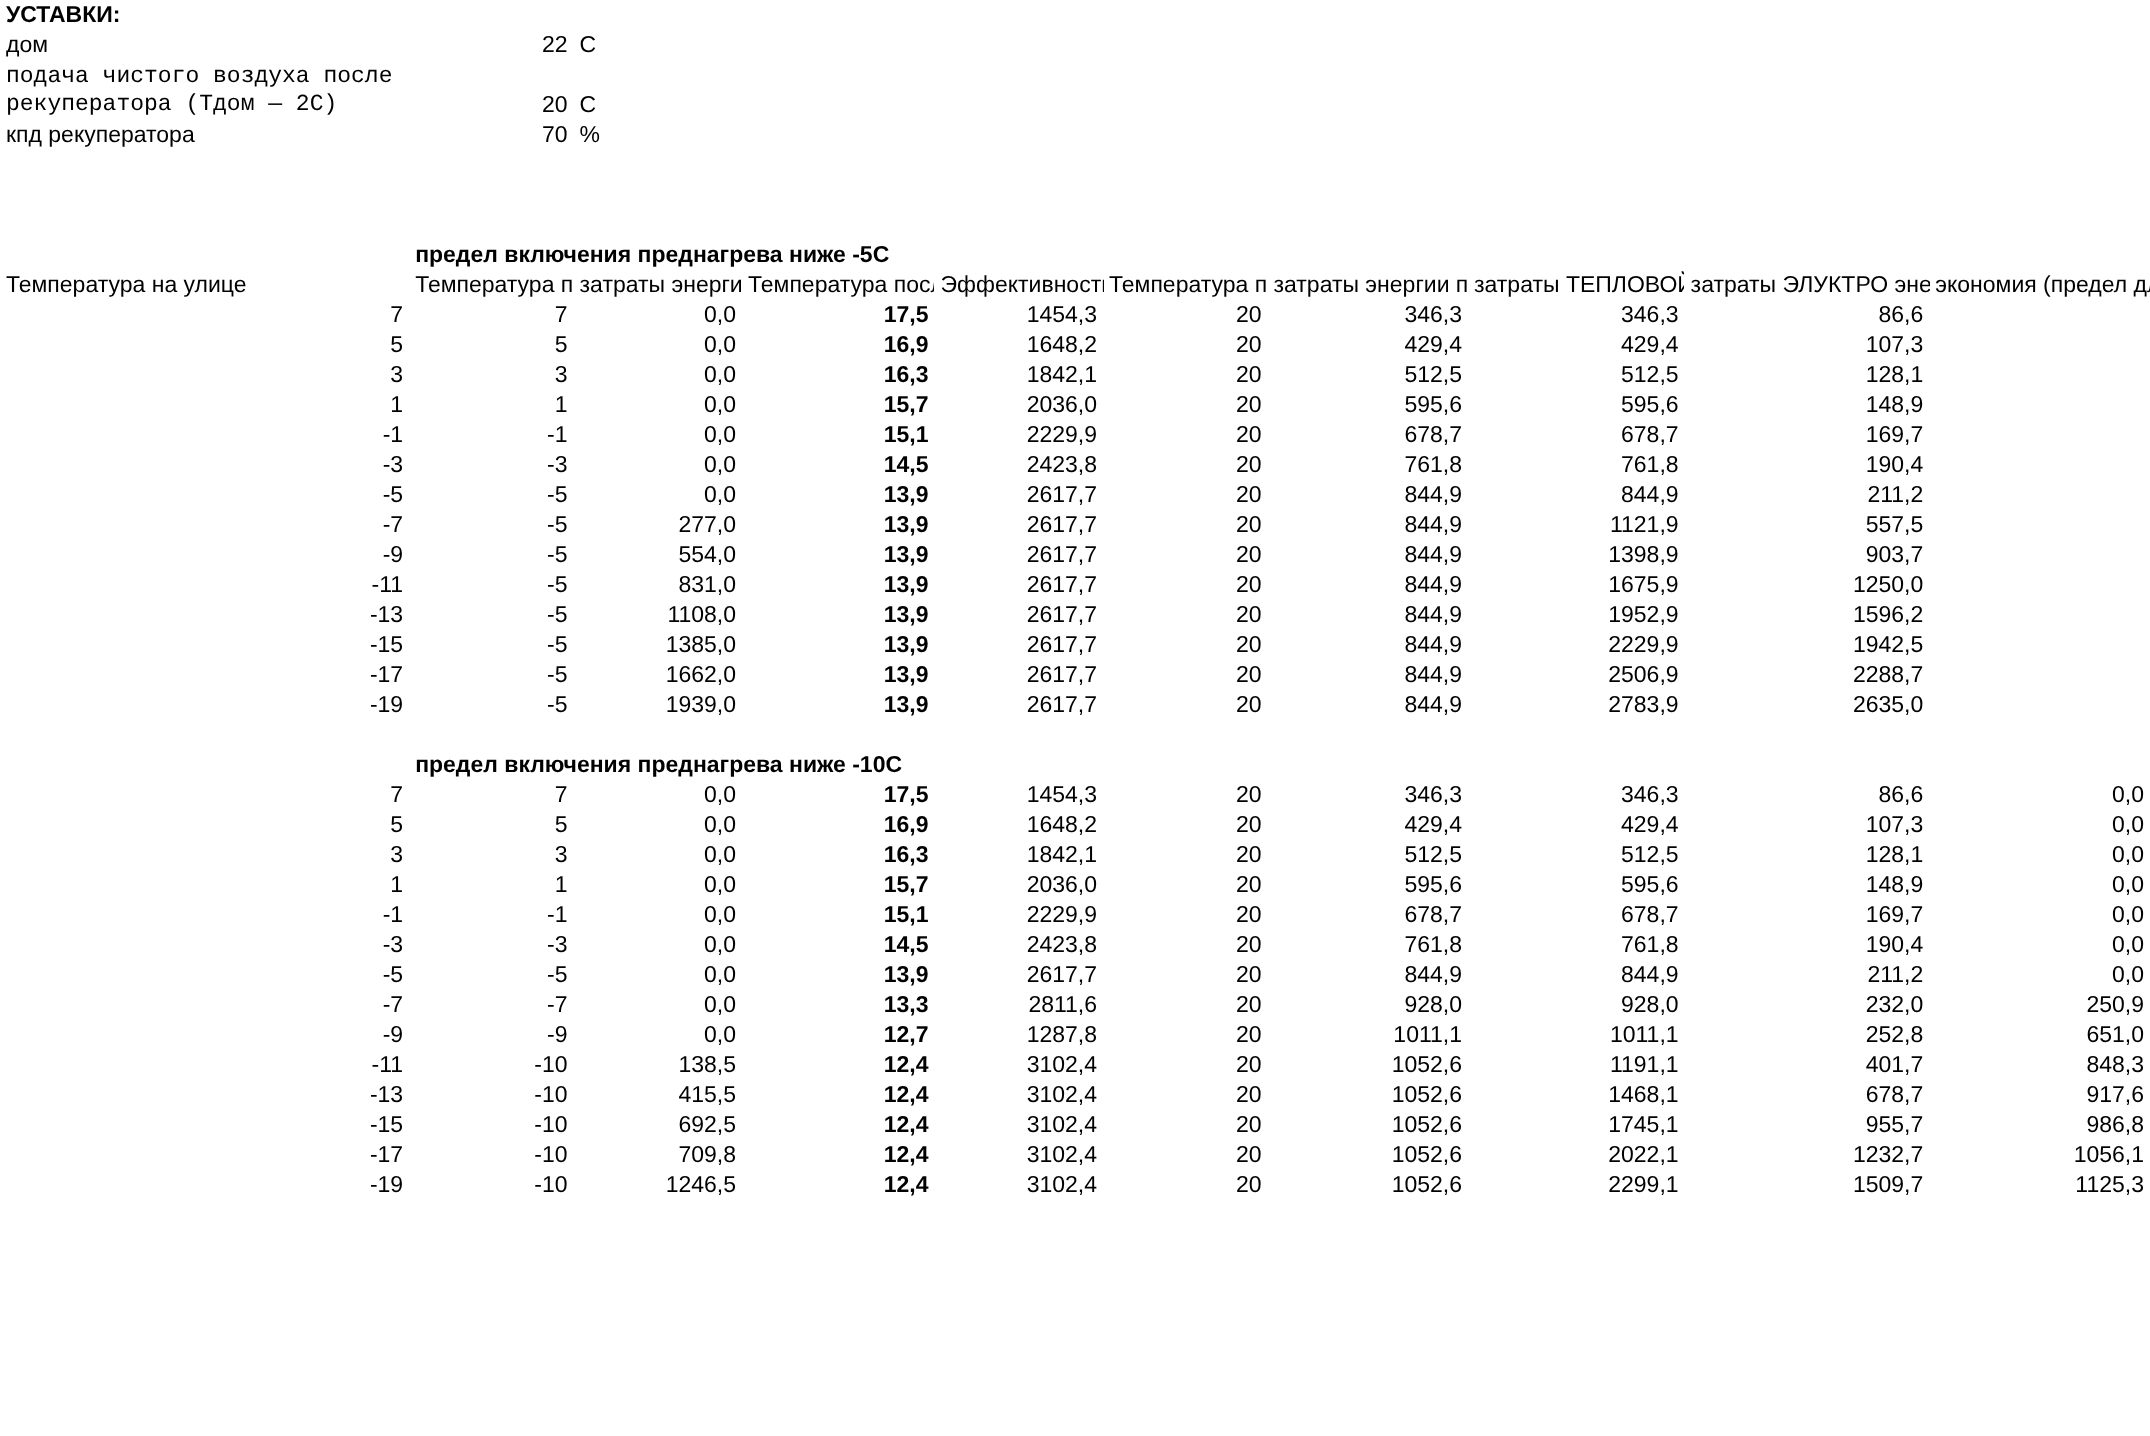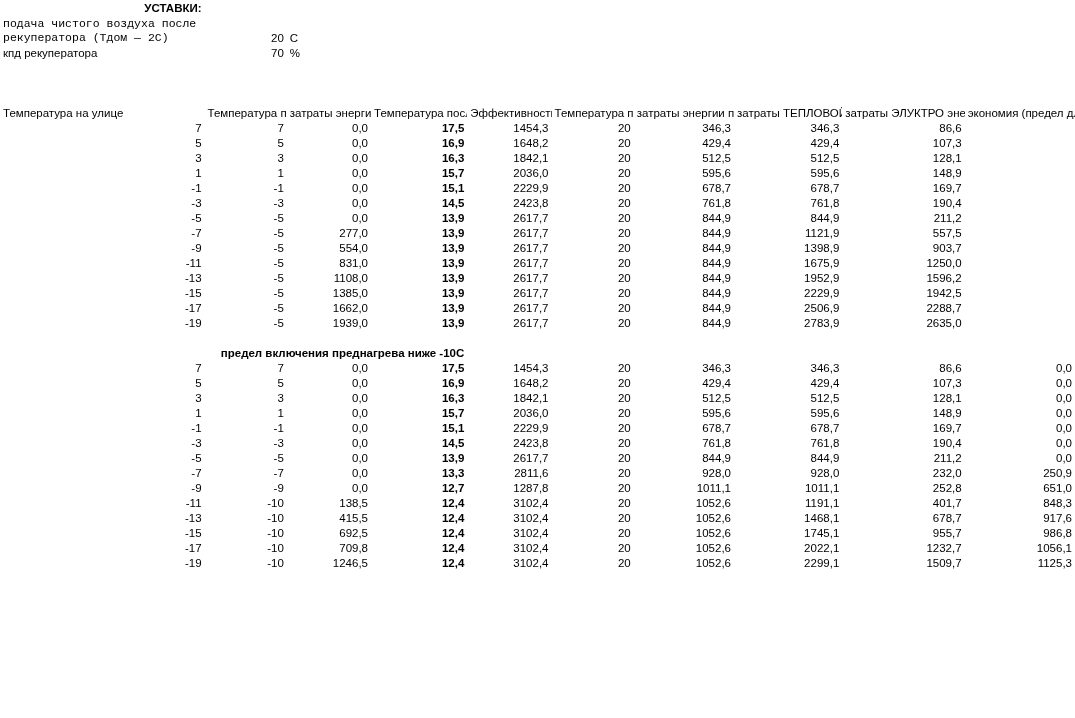--- a/index.html
+++ b/index.html
@@ -41,21 +41,21 @@
   col.c3 { width: 96px; }
   col.c4 { width: 84px; }
   col.c5 { width: 82px; }
   col.c6 { width: 100px; }
   col.c7 { width: 108px; }
   col.c8 { width: 122px; }
   col.c9 { width: 110px; }
 
   .num { text-align: right; }
   .left { text-align: left; }
-  .bold { font-weight: bold; text-align: right; }
+  .bold { font-weight: bold; }
   .vline-r { border-right: 1px solid #b9b9b9; }
   .orange-top { border-top: 3px solid #f26522; }
 
   .hdrcell {
     vertical-align: bottom;
     white-space: normal;
     line-height: 13px;
     font-size: 11.5px;
   }
   .tall { height: 90px; }
@@ -86,20 +86,32 @@
         <td></td>
         <td></td>
         <td class="vline-r"></td>
         <td></td>
         <td class="vline-r"></td>
         <td class="vline-r"></td>
         <td class="vline-r"></td>
         <td class="orange-top"></td>
       </tr>
 
+      <tr>
+        <td class="left vline-r">дом</td>
+        <td class="num vline-r">22</td>
+        <td class="left">С</td>
+        <td></td>
+        <td class="vline-r"></td>
+        <td></td>
+        <td class="vline-r"></td>
+        <td class="vline-r"></td>
+        <td class="vline-r"></td>
+        <td></td>
+      </tr>
 
       <tr>
         <td class="left vline-r" style="vertical-align: bottom; white-space: normal; line-height:14px; height:30px;font-family:Liberation Mono, monospace;">подача чистого воздуха после рекуператора (Тдом — 2С)</td>
         <td class="num vline-r" style="height:30px;">20</td>
         <td class="left" style="height:30px;">С</td>
         <td style="height:30px;"></td>
         <td class="vline-r" style="height:30px;"></td>
         <td style="height:30px;"></td>
         <td class="vline-r" style="height:30px;"></td>
         <td class="vline-r" style="height:30px;"></td>
@@ -151,20 +163,30 @@
         <td></td>
         <td></td>
         <td class="vline-r"></td>
         <td></td>
         <td class="vline-r"></td>
         <td class="vline-r"></td>
         <td class="vline-r"></td>
         <td></td>
       </tr>
 
+      <tr>
+        <td class="vline-r"></td>
+        <td class="left bold" colspan="3">предел включения преднагрева ниже -5С</td>
+        <td class="vline-r"></td>
+        <td></td>
+        <td class="vline-r"></td>
+        <td class="vline-r"></td>
+        <td class="vline-r"></td>
+        <td></td>
+      </tr>
 
       <tr>
         <td class="hdrcell tall left vline-r">Температура на улице</td>
         <td class="hdrcell tall left vline-r">Температура после преднагрева, С</td>
         <td class="hdrcell tall left">затраты энергии преднагрева, Вт</td>
         <td class="hdrcell tall left">Температура после рекуператора, С</td>
         <td class="hdrcell tall left vline-r">Эффективность рекуператораа трэяты энергии, Вт</td>
         <td class="hdrcell tall left">Температура после постнагрева</td>
         <td class="hdrcell tall left vline-r">затраты энергии постнагрева, Вт</td>
         <td class="hdrcell tall left vline-r">затраты ТЕПЛОВОЙ энергии преднагрева и постнагрева, Вт*ч</td>

